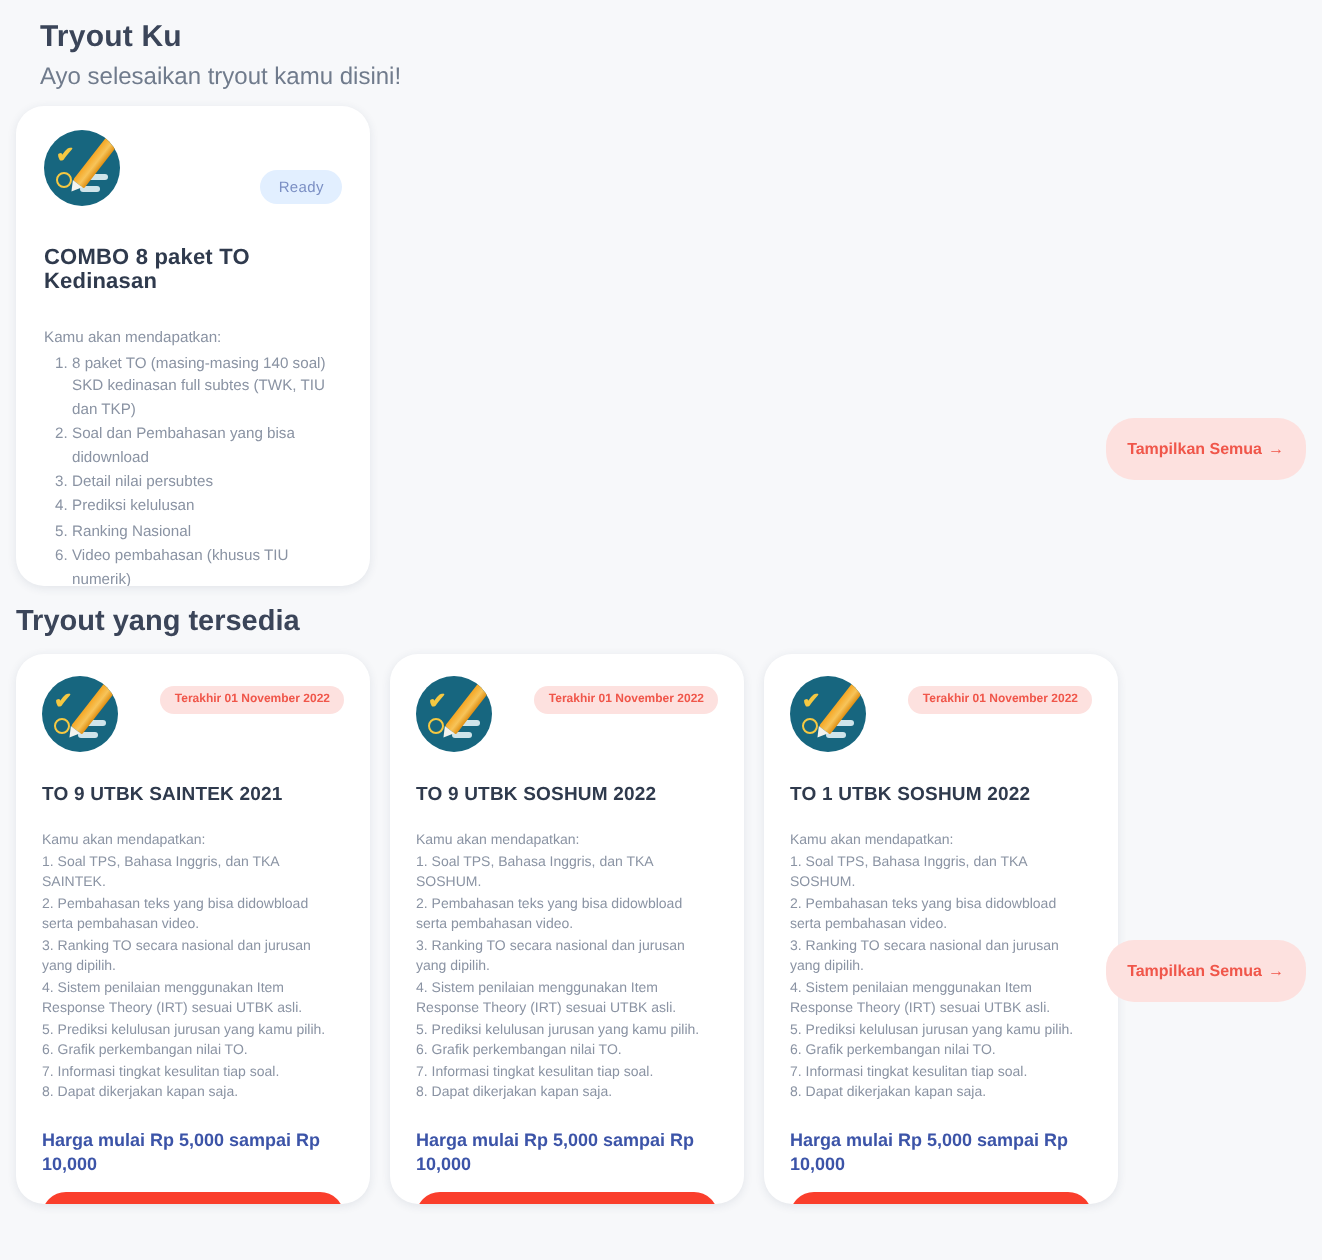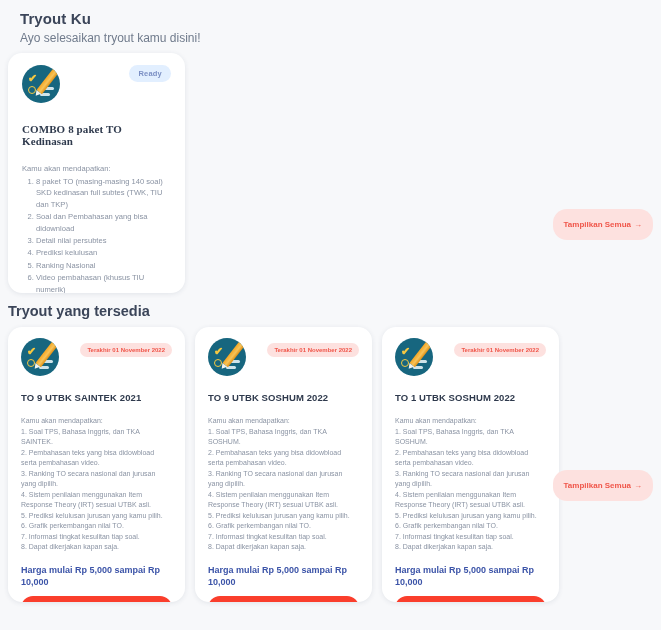--- a/index.html
+++ b/index.html
@@ -99,37 +99,36 @@
     position: absolute;
     bottom: -5px; left: 0;
     width: 0; height: 0;
     border-left: 3.5px solid transparent;
     border-right: 3.5px solid transparent;
     border-top: 5px solid #f3f3ee;
   }
 
   .ready-badge {
     position: absolute;
-    right: 0; top: 0;
+    right: 0; top: 20px;
     background: #e2efff;
     color: #7b8fc4;
     font-size: 7.5px;
-    font-weight: bold;
+    font-weight: normal;
     padding: 4px 9px;
     border-radius: 10px;
     letter-spacing: .2px;
   }
 
   .card-title {
     font-size: 11px;
     font-weight: bold;
     color: #2f3a4d;
     margin-top: 14px;
     letter-spacing: .1px;
-    font-family: Liberation Serif, serif;
   }
   .card-intro {
     font-size: 7.6px;
     color: #8a93a3;
     margin-top: 16px;
     line-height: 1.45;
   }
   .card-list {
     margin: 2px 0 0 14px;
     font-size: 7.6px;

